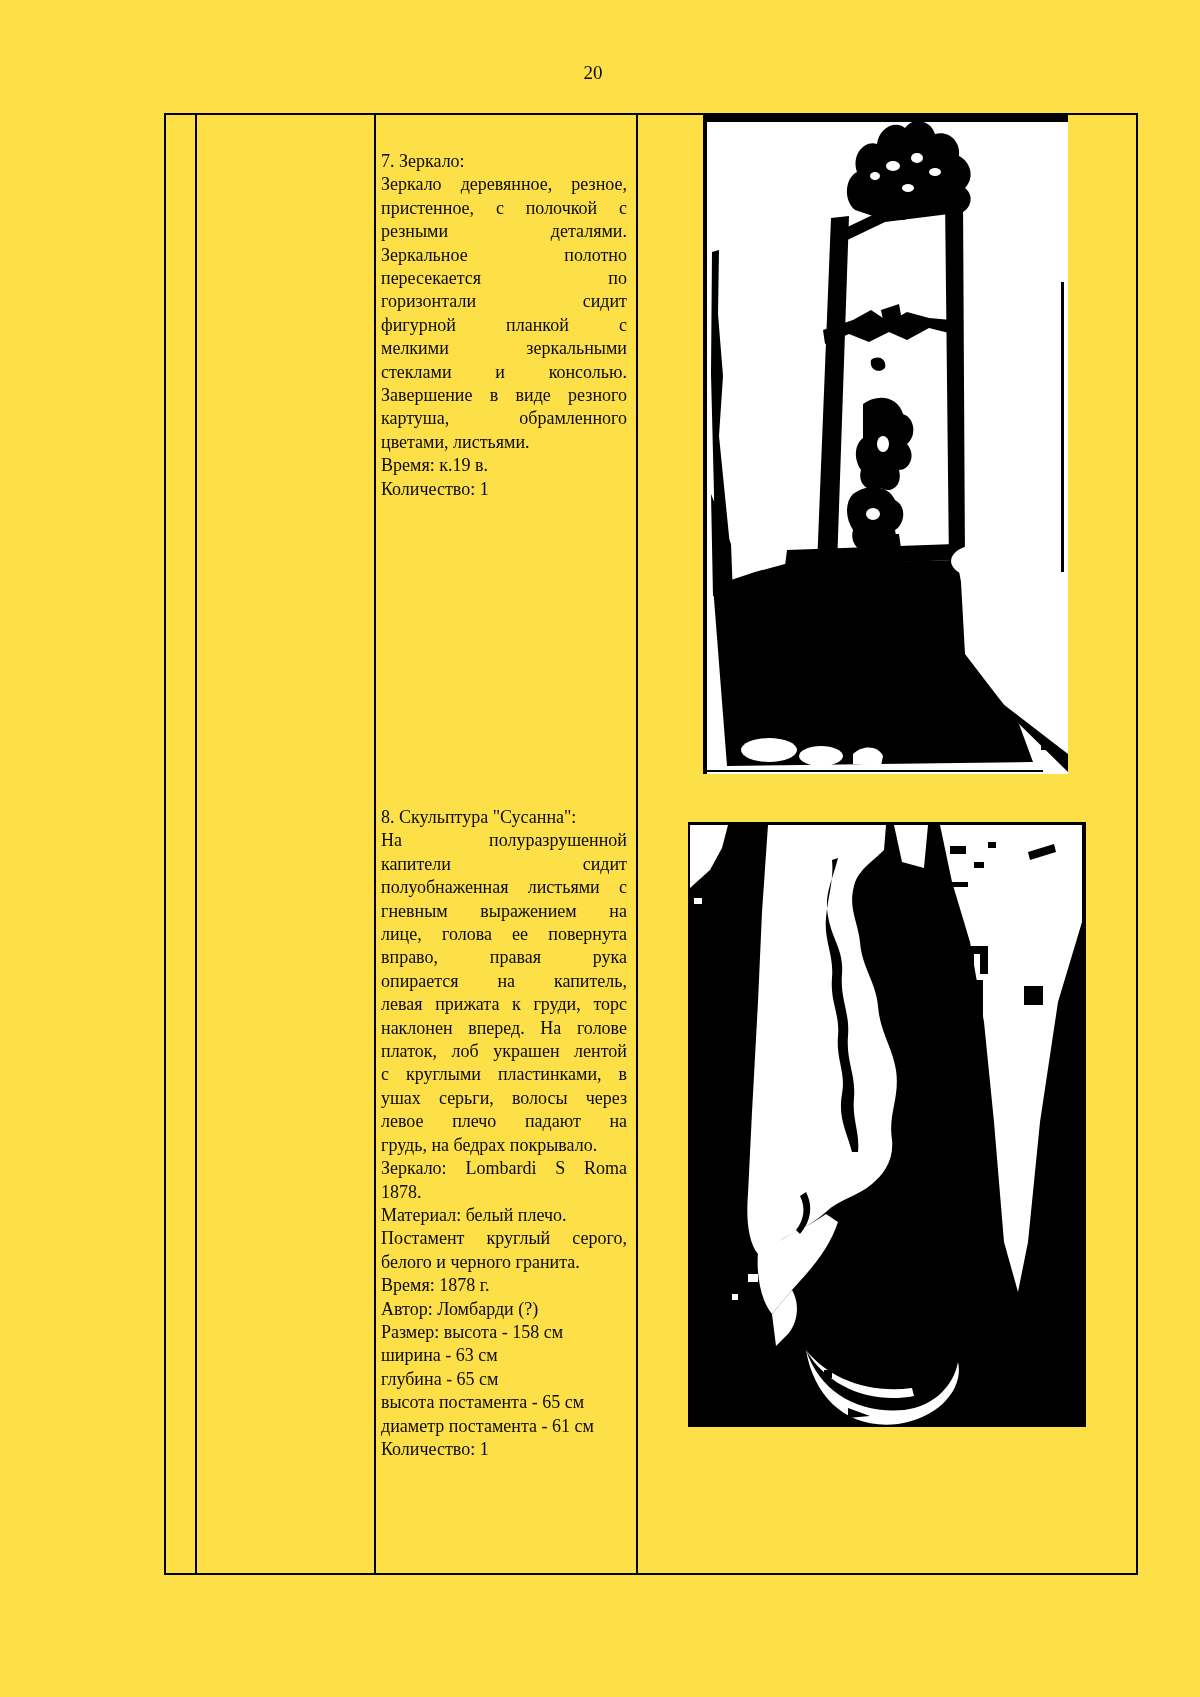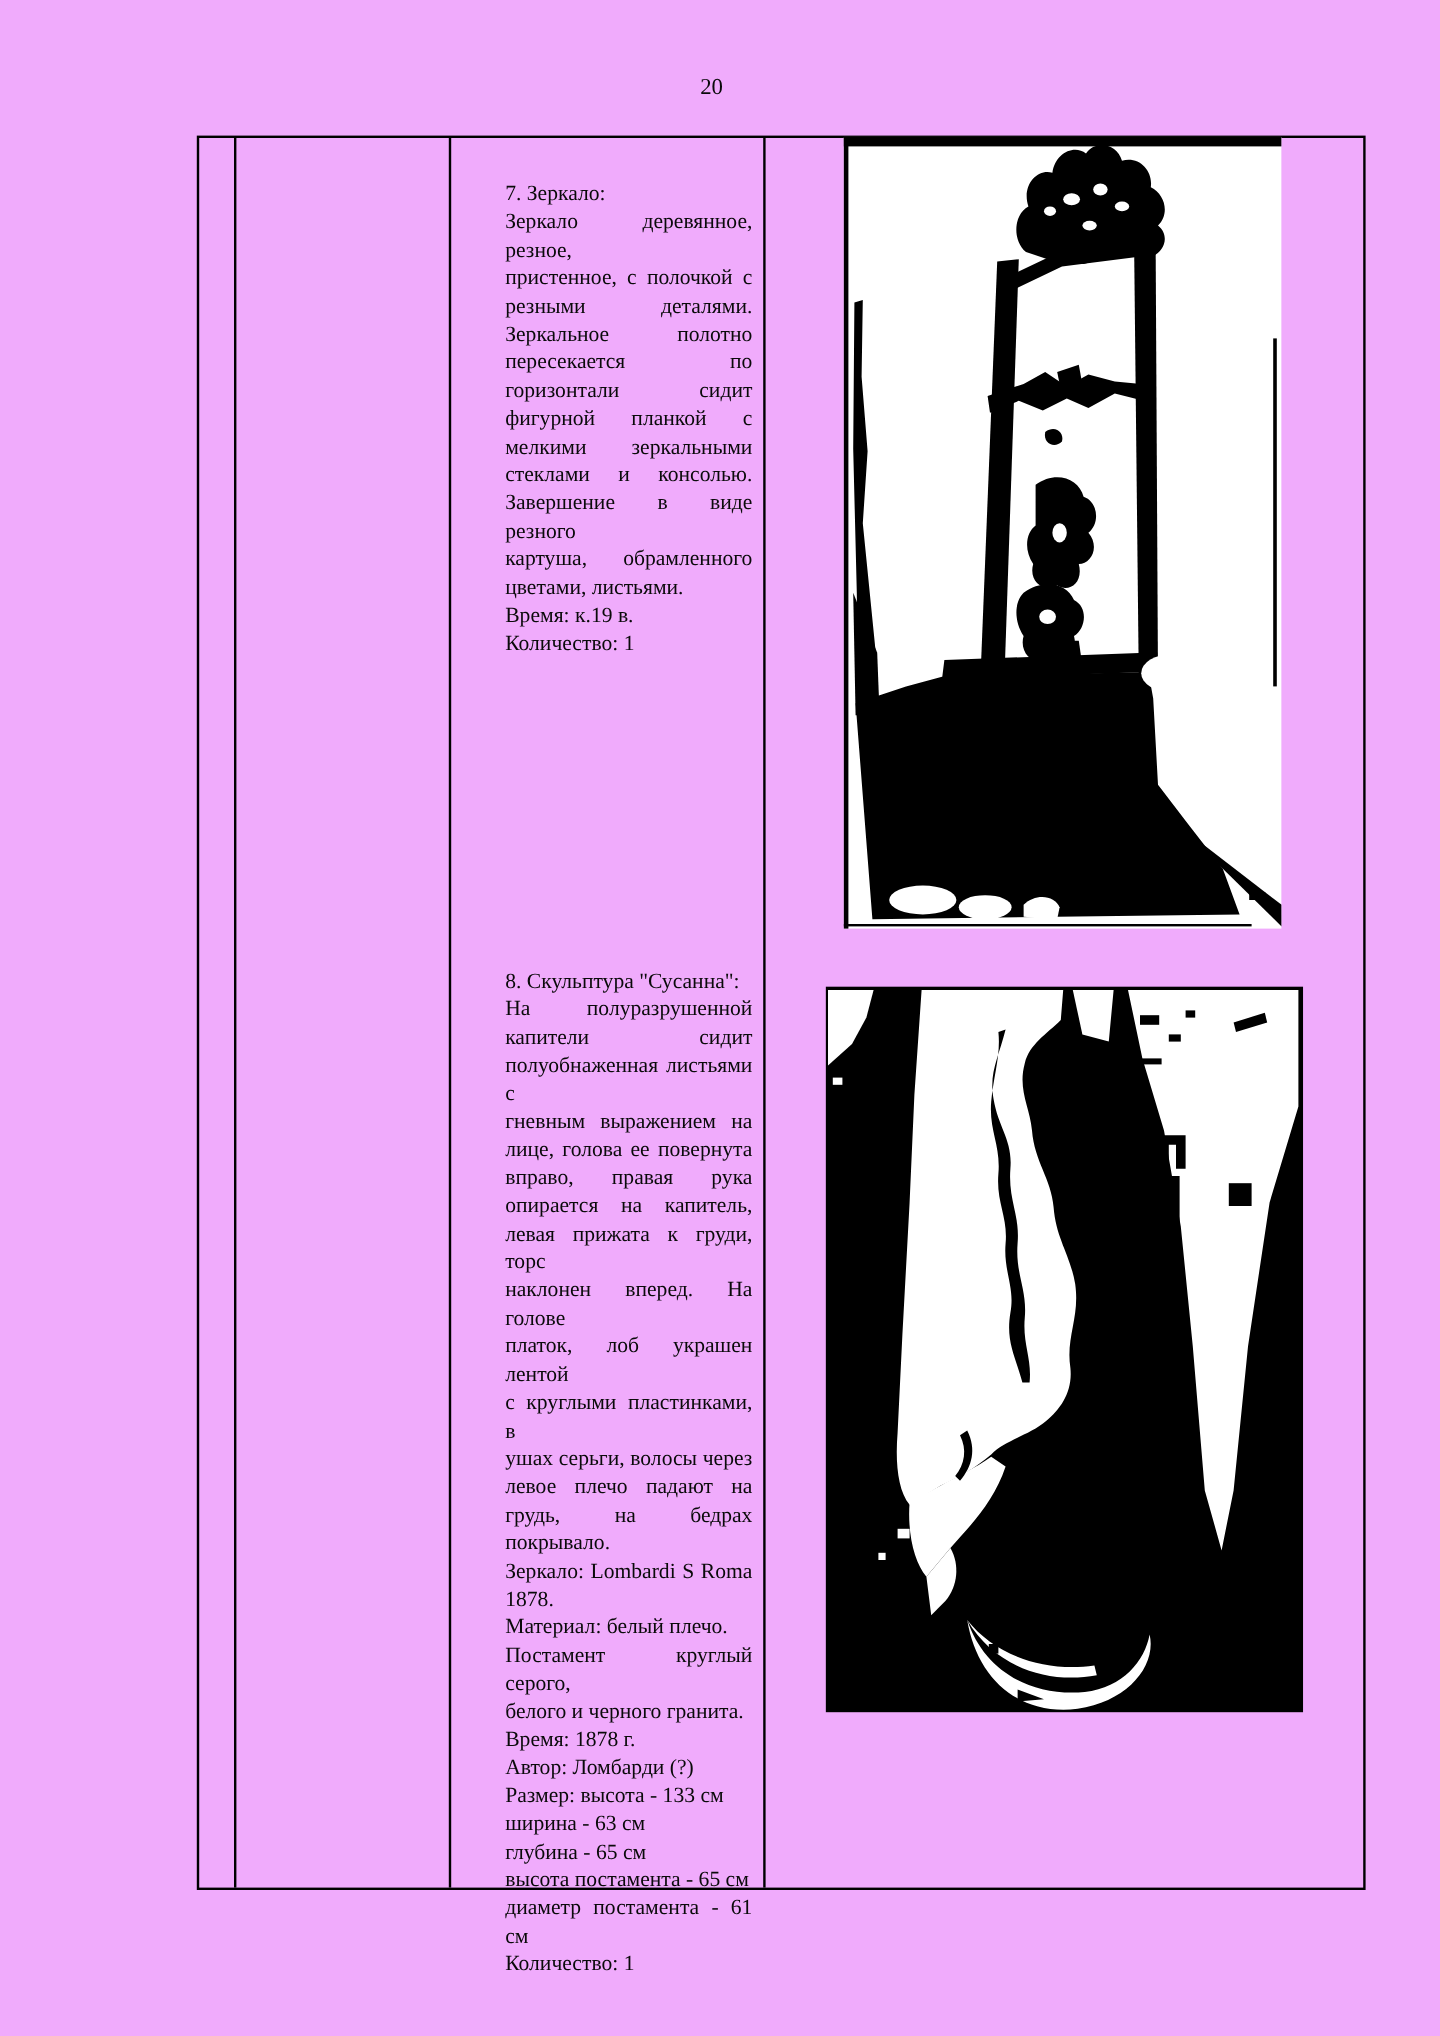--- a/index.html
+++ b/index.html
@@ -1,17 +1,17 @@
 <!DOCTYPE html>
 <html><head>
 <meta charset="utf-8">
 <style>
   html,body { margin:0; padding:0; background:#ffffff; }
   .page {
-    position:relative; width:1200px; height:1697px; background:#f0abfc;
+    position:relative; width:1200px; height:1697px; background:#fde047;
     font-family:"Liberation Serif","DejaVu Serif",serif; color:#0a0a0a;
     overflow:hidden;
   }
   .page-number {
     position:absolute; left:553px; top:62px; width:80px;
     text-align:center; font-size:19px;
   }
   .table-outline {
     position:absolute; left:164px; top:113px; width:974px; height:1462px;
     border:2px solid #000; box-sizing:border-box;
@@ -19,21 +19,21 @@
   .vline { position:absolute; top:115px; width:2px; height:1458px; background:#000; }
   .vline.v1 { left:195px; }
   .vline.v2 { left:374px; }
   .vline.v3 { left:636px; }
   .text-block {
     position:absolute; left:381px; width:246px;
     font-size:18px; line-height:23.4px;
   }
   .text-block.b1 { top:150px; }
   .text-block.b2 { top:806px; }
-  .tline { text-align:justify; white-space:normal;margin-left:40px; }
+  .tline { text-align:justify; white-space:normal; }
   .tline.j { text-align-last:justify; }
   .photo { position:absolute; }
   .photo.p1 { left:703px; top:114px; }
   .photo.p2 { left:688px; top:822px; }
 </style>
 </head>
 <body>
 
 <div class="page">
 
@@ -77,21 +77,21 @@
       <div class="tline j">ушах серьги, волосы через</div>
       <div class="tline j">левое плечо падают на</div>
       <div class="tline">грудь, на бедрах покрывало.</div>
       <div class="tline j">Зеркало: Lombardi S Roma</div>
       <div class="tline">1878.</div>
       <div class="tline">Материал: белый плечо.</div>
       <div class="tline j">Постамент круглый серого,</div>
       <div class="tline">белого и черного гранита.</div>
       <div class="tline">Время: 1878 г.</div>
       <div class="tline">Автор: Ломбарди (?)</div>
-      <div class="tline">Размер: высота - 133 см</div>
+      <div class="tline">Размер: высота - 158 см</div>
       <div class="tline">ширина - 63 см</div>
       <div class="tline">глубина - 65 см</div>
       <div class="tline">высота постамента - 65 см</div>
       <div class="tline">диаметр постамента - 61 см</div>
       <div class="tline">Количество: 1</div>
     </div>
 
   <svg class="photo p1" width="365" height="660" viewBox="0 0 365 660" xmlns="http://www.w3.org/2000/svg">
     <rect width="365" height="660" fill="#ffffff"></rect>
     <rect x="0" y="0" width="365" height="8" fill="#000"></rect>

